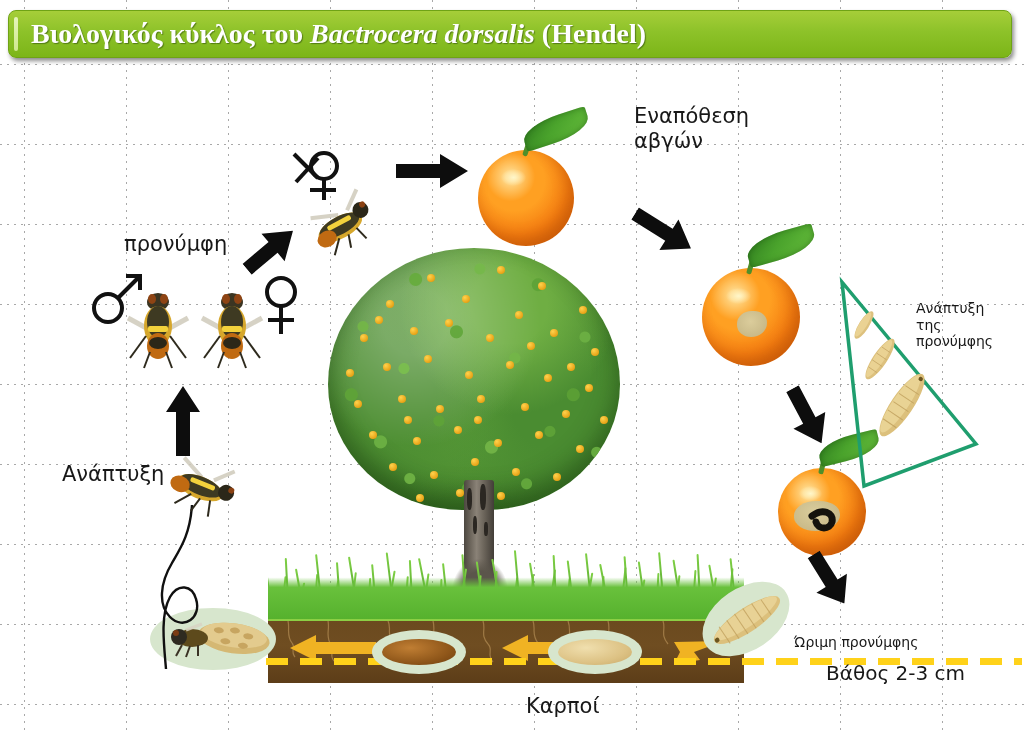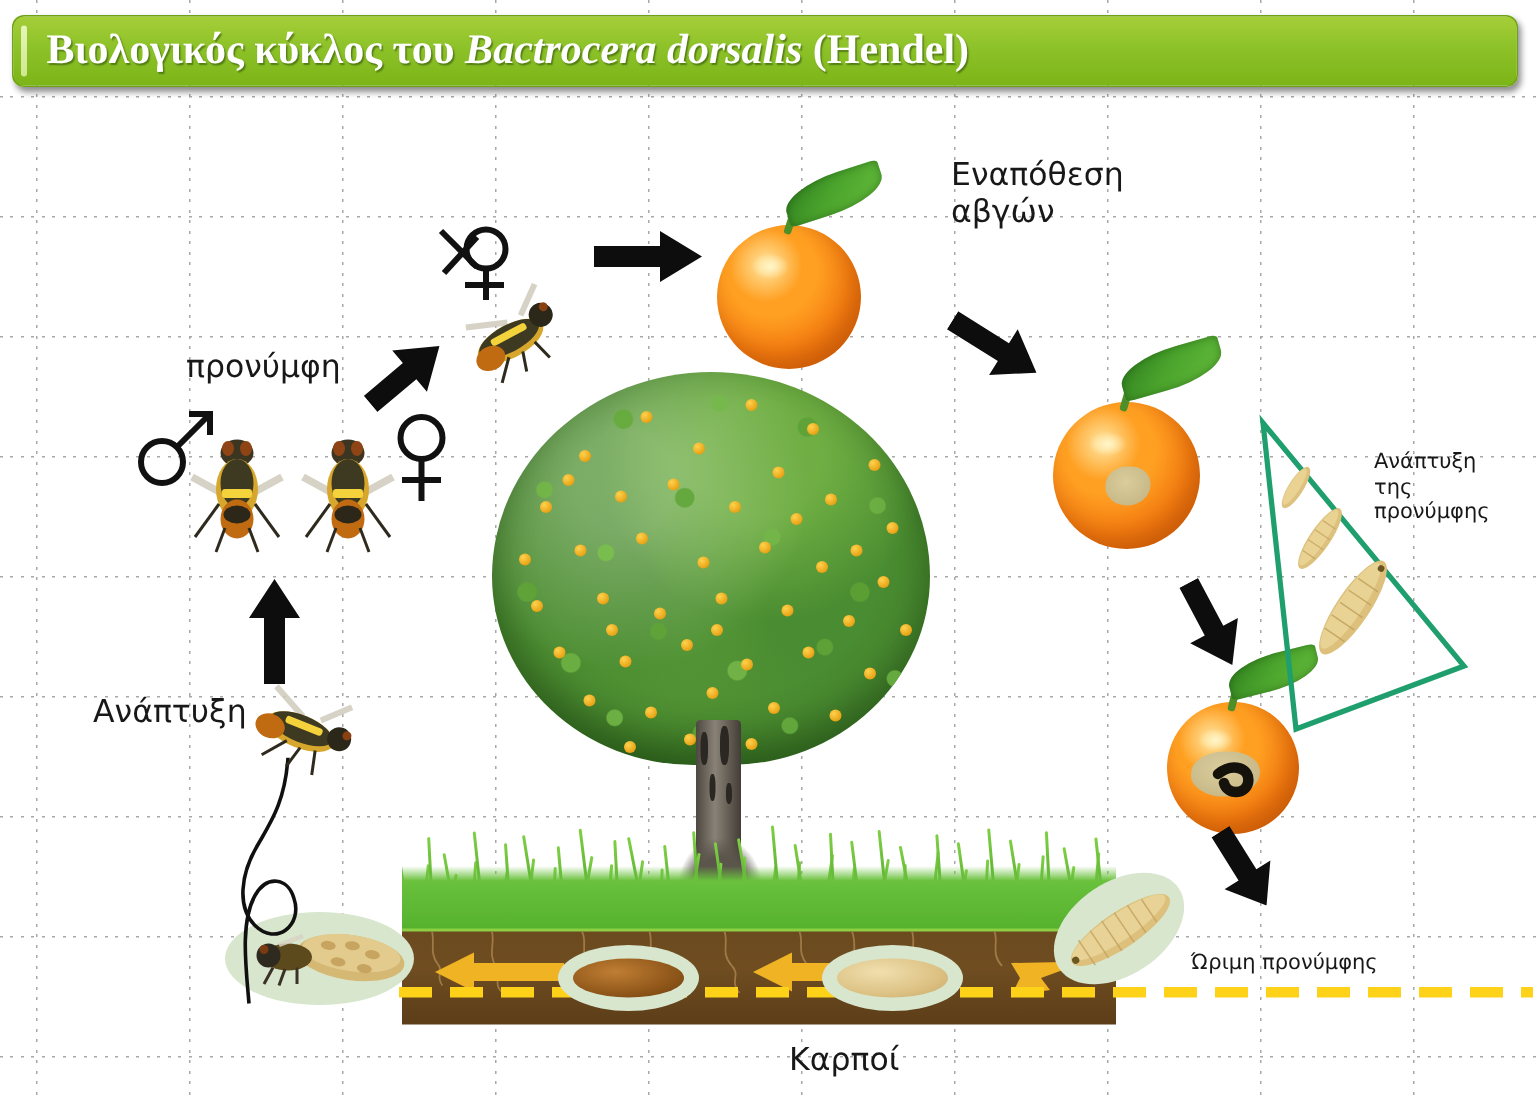--- a/index.html
+++ b/index.html
@@ -702,14 +702,15 @@
 προνύμφης</div>
 
   <div class="lbl big" style="left:124px;top:232px">προνύμφη</div>
 
   <div class="lbl big" style="left:62px;top:462px">Ανάπτυξη</div>
 
   <div class="lbl big" style="left:526px;top:694px">Καρποί</div>
 
   <div class="lbl small" style="left:794px;top:634px">Ώριμη προνύμφης</div>
 
+  <div class="lbl med" style="left:826px;top:662px">Βάθος 2-3 cm</div>
 
 </div>
 
 </body></html>

